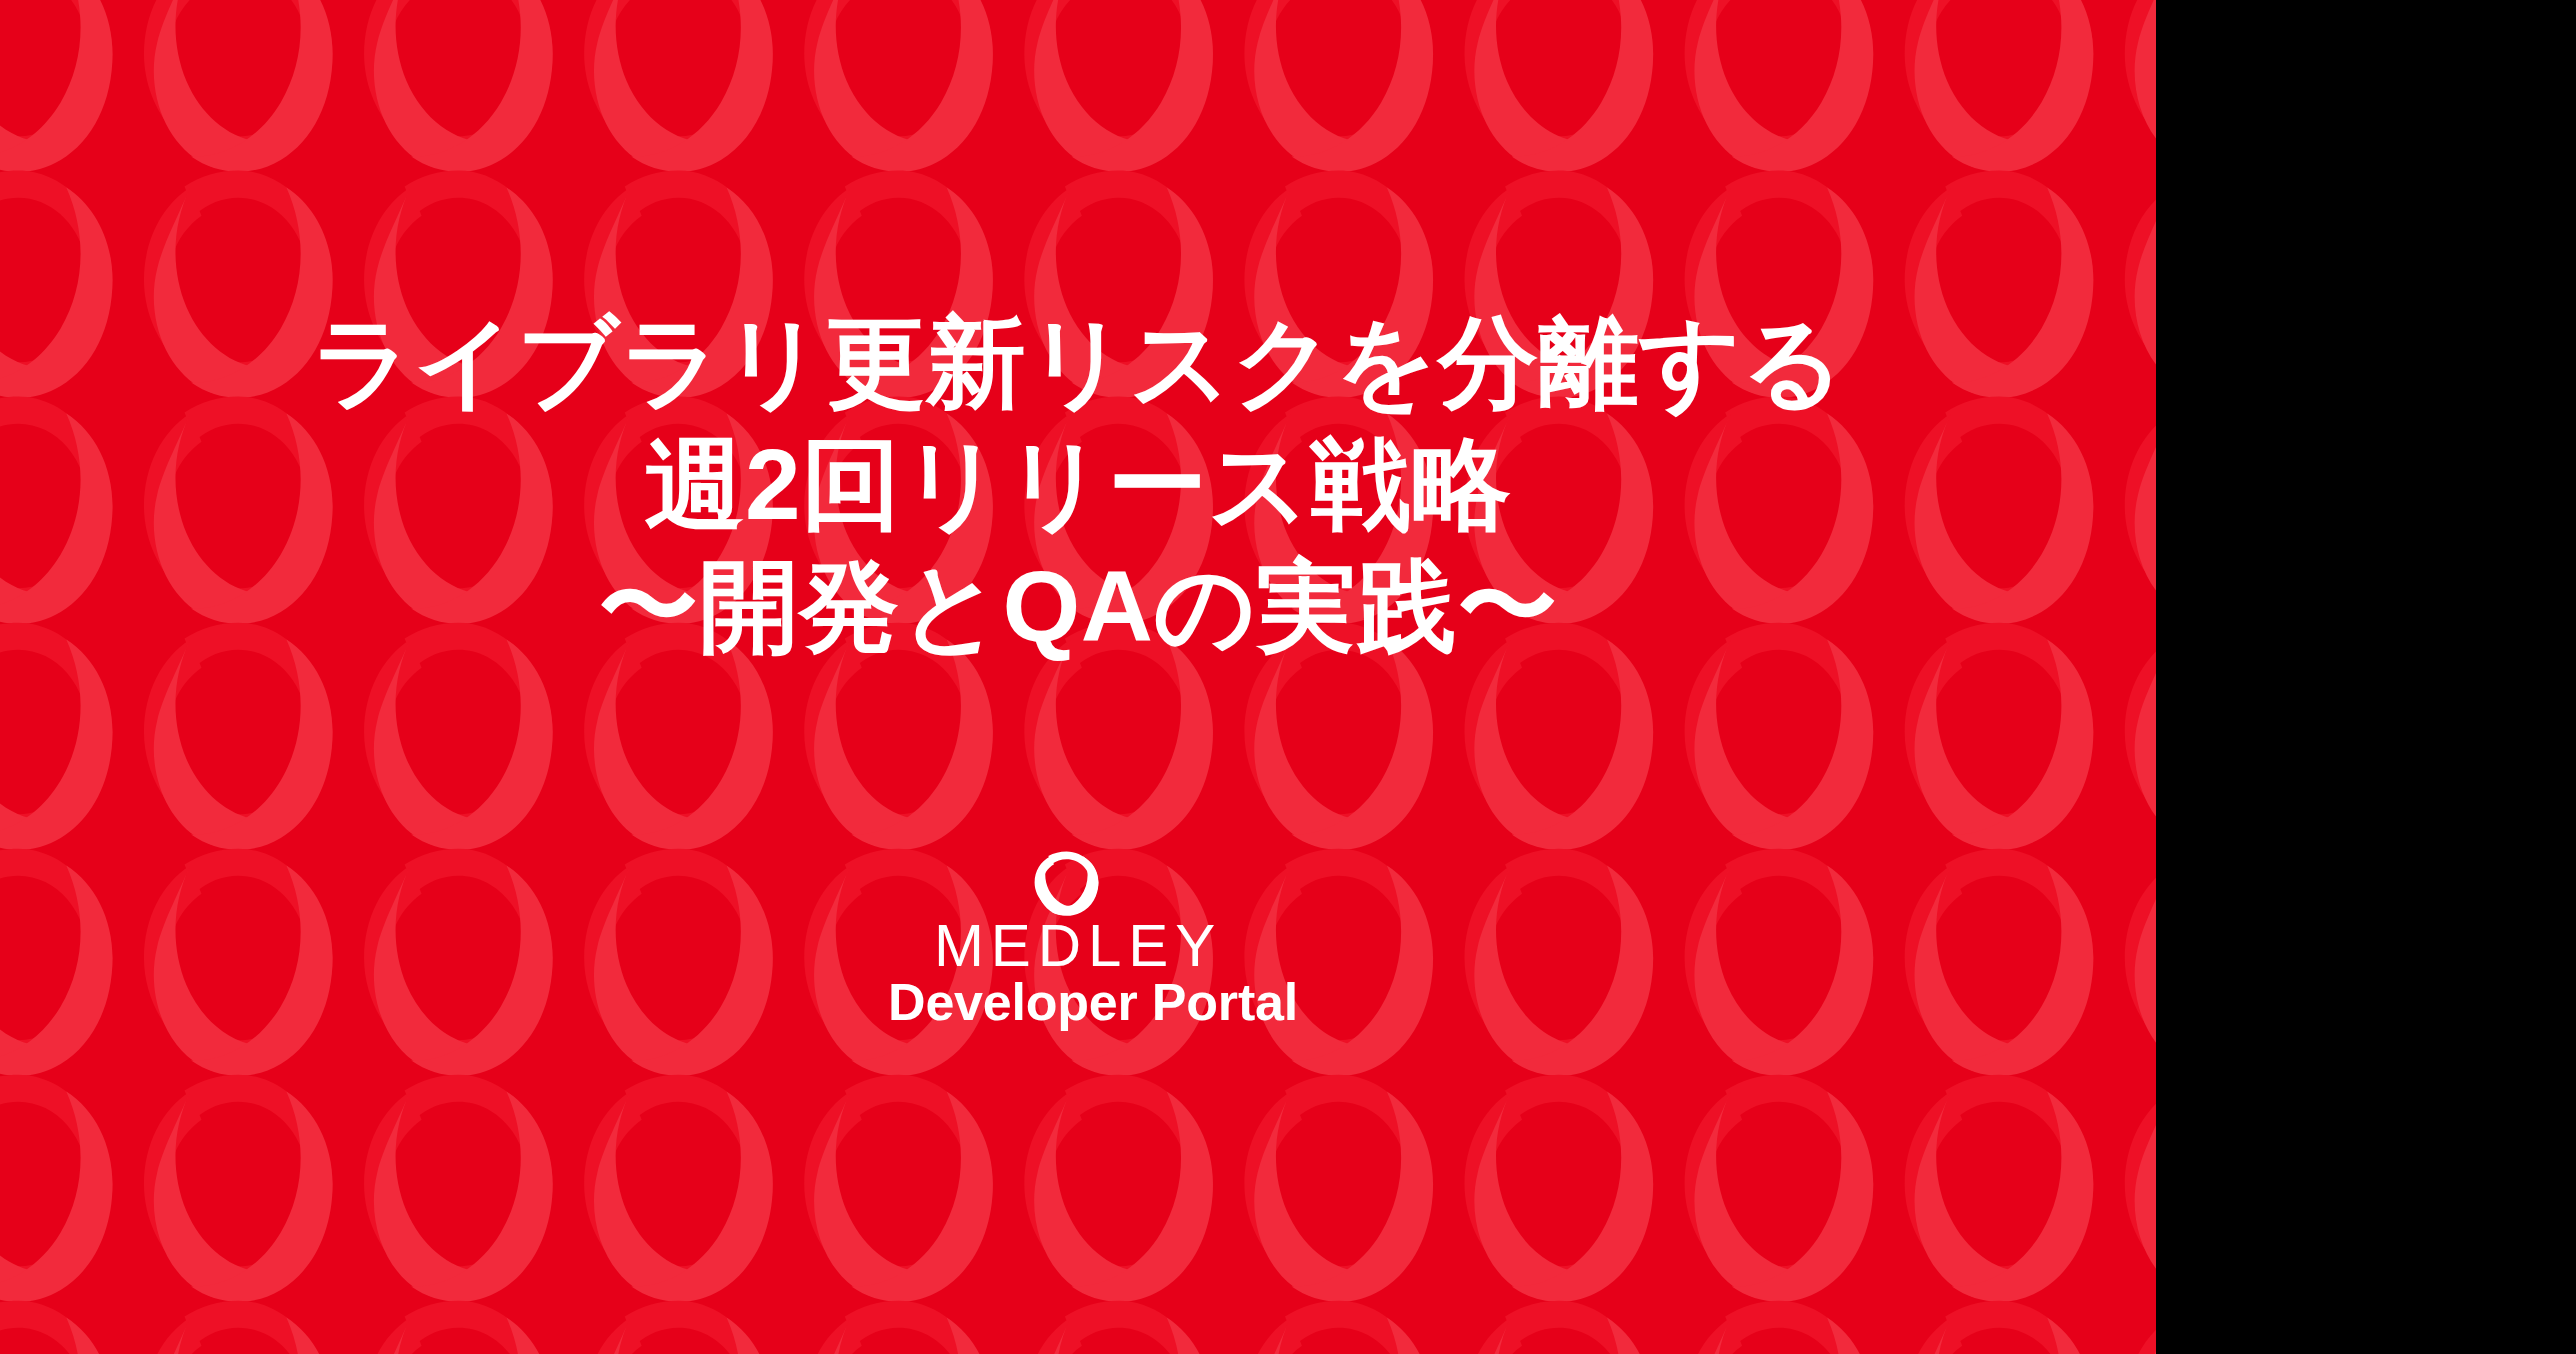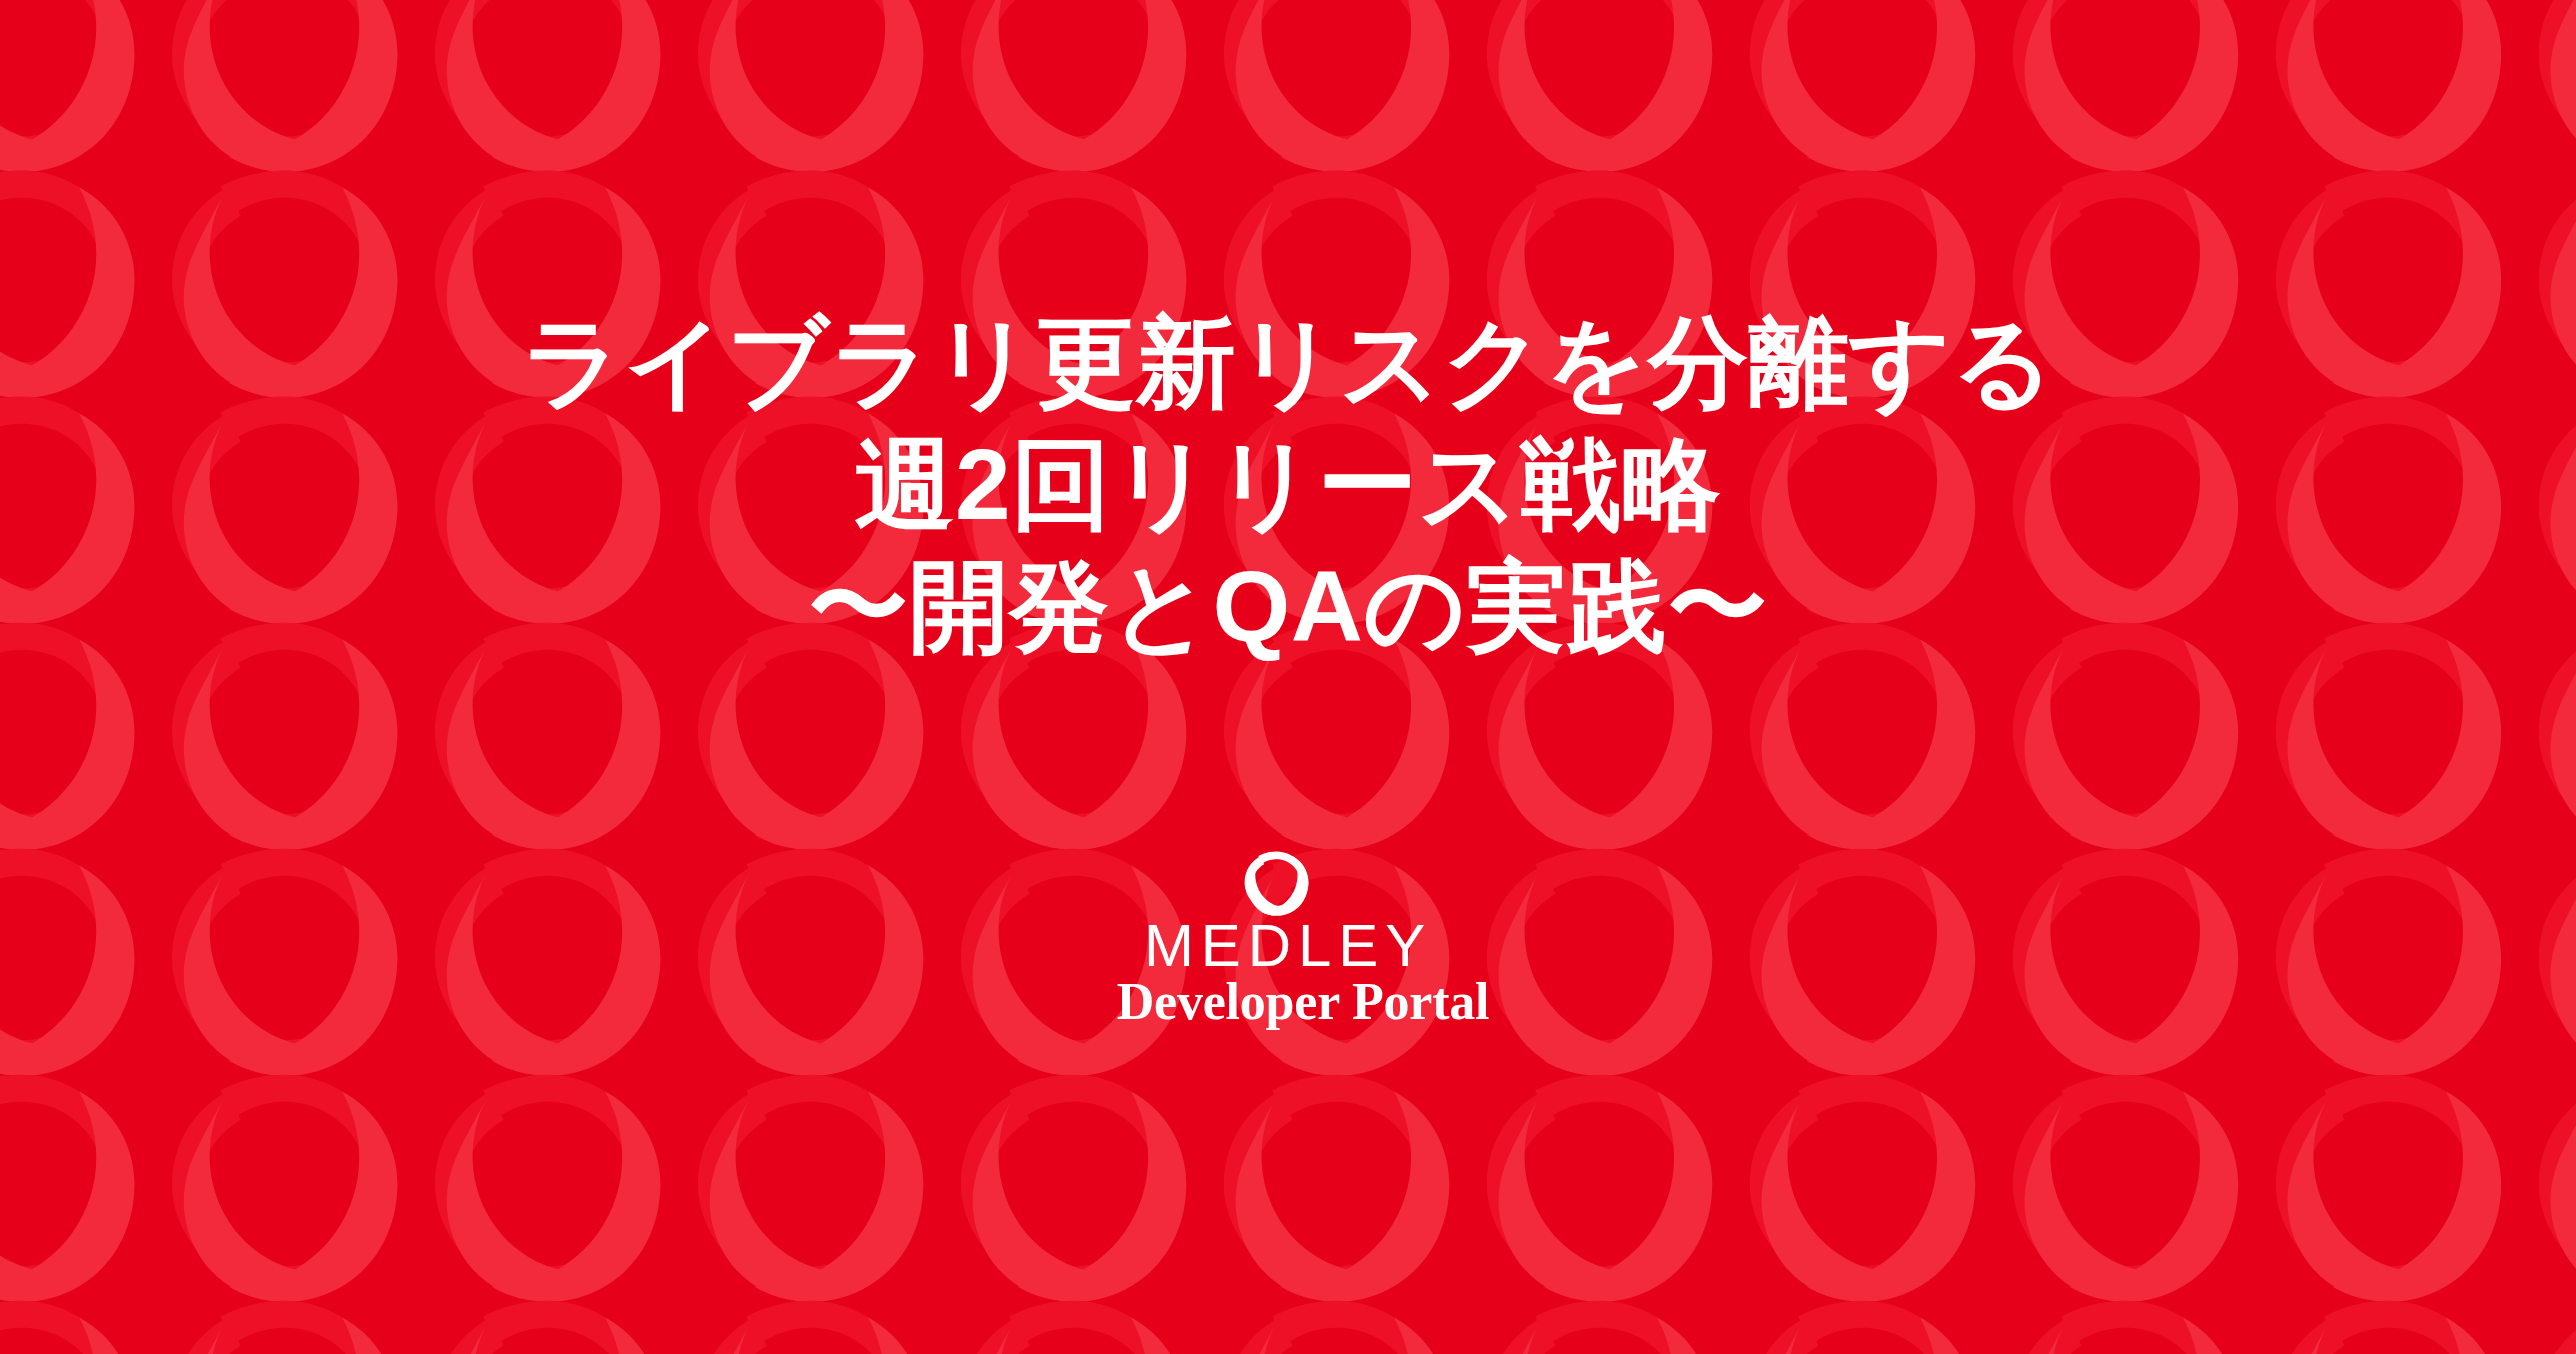--- a/index.html
+++ b/index.html
@@ -6,21 +6,21 @@
   html, body {
     margin: 0;
     padding: 0;
     background: #000;
   }
 
   * { box-sizing: border-box; }
 
   .og-card {
     position: relative;
-    width: 2576px;
+    width: 2156px;
     height: 1355px;
     overflow: hidden;
     background-color: #1d4ed8;
     font-family: "Liberation Sans", "DejaVu Sans", sans-serif;
   }
 
   
   .pattern-layer {
     position: absolute;
     inset: 0;
@@ -94,21 +94,21 @@
   }
 
   .brand-sub {
     color: #FFFFFF;
     font-size: 52px;
     font-weight: 700;
     letter-spacing: -0.004em;
     line-height: 1;
     white-space: nowrap;
     margin-left: 30px;
-    font-family: Liberation Serif, serif;
+    font-family: Liberation Sans, sans-serif;
     text-align: center;
   }
 </style>
 </head>
 <body>
 
 <div class="og-card">
 
   <div class="pattern-layer">
     <svg viewBox="0 0 4800 2524" preserveAspectRatio="none" xmlns="http://www.w3.org/2000/svg">

